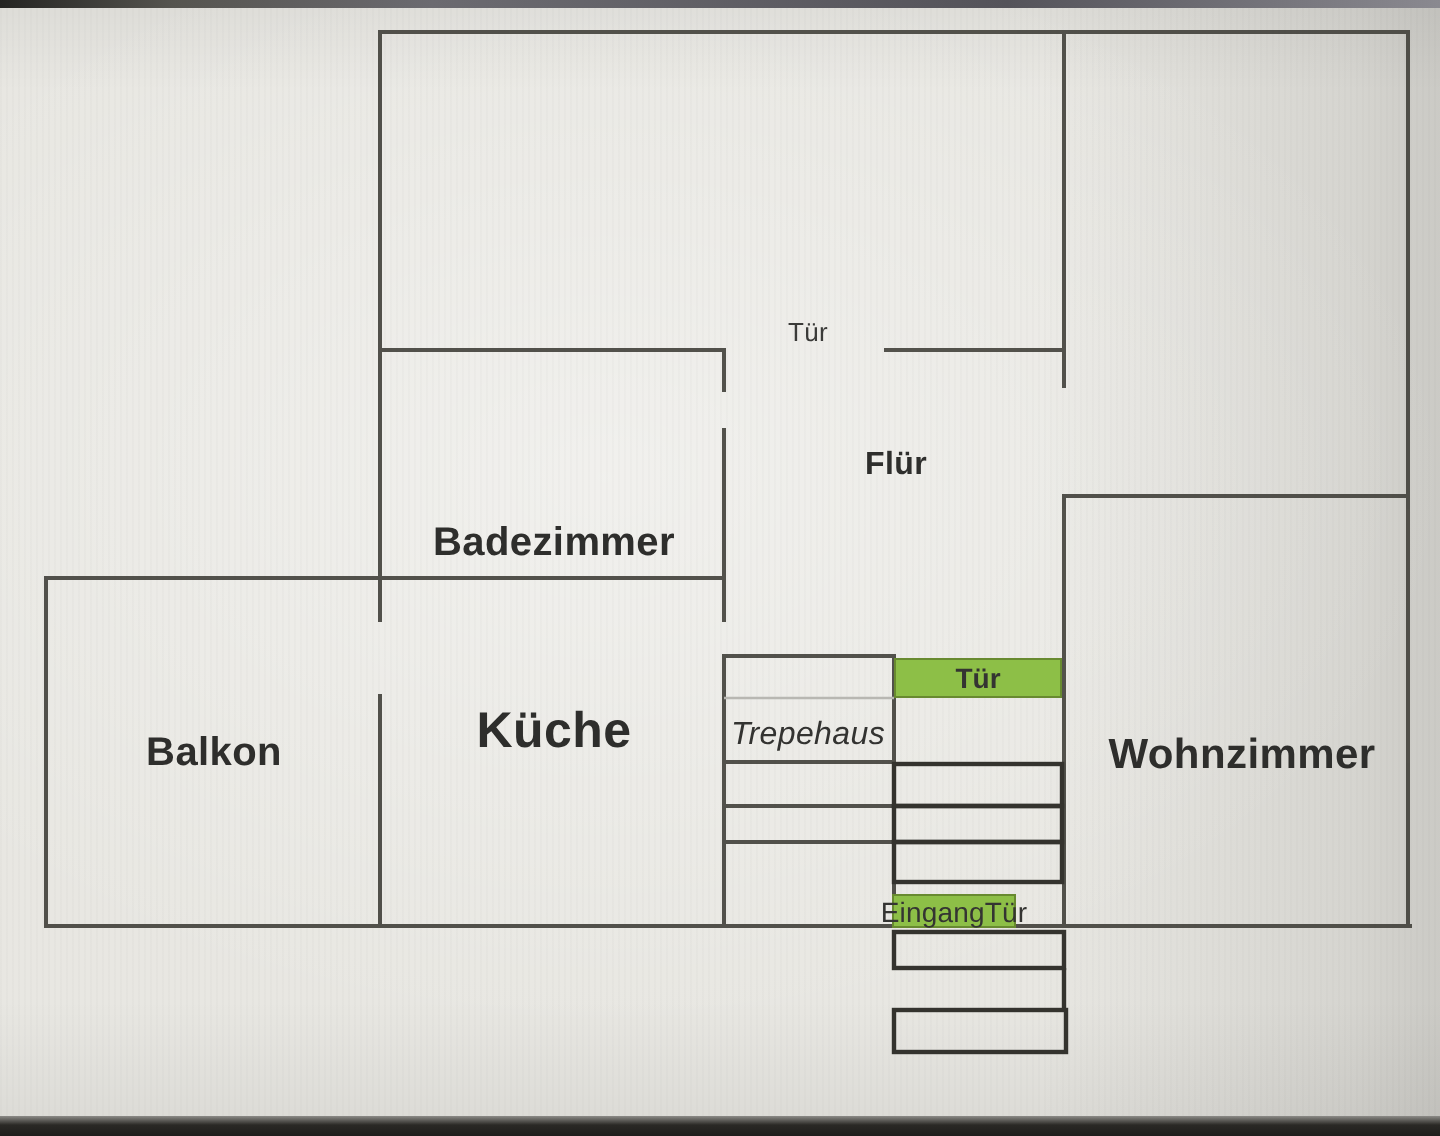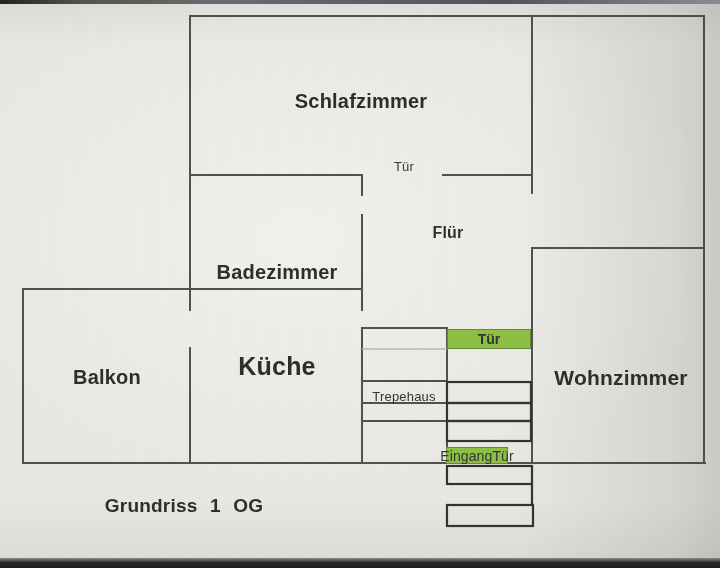--- a/index.html
+++ b/index.html
@@ -22,21 +22,21 @@
     color:#2e2e2c;white-space:nowrap;letter-spacing:.2px;
   }
   .b{font-weight:bold;}
   .lbl-schlafzimmer{left:361px;top:101px;font-size:20px;}
   .lbl-kinderzimmer{left:620px;top:116px;font-size:20px;}
   .lbl-tuer-schlaf{left:404px;top:166px;font-size:13px;color:#3a3a38;}
   .lbl-badezimmer{left:277px;top:235px;font-size:20px;margin-top:37px;}
   .lbl-fluer{left:448px;top:233px;font-size:16px;}
   .lbl-balkon{left:107px;top:377px;font-size:20px;}
   .lbl-kueche{left:277px;top:366px;font-size:25px;}
-  .lbl-trepehaus{left:404px;top:396px;font-size:13px;color:#333331;}
+  .lbl-trepehaus{left:404px;top:368px;font-size:16px;color:#333331;font-style:italic;}
   .lbl-wohnzimmer{left:621px;top:378px;font-size:21px;}
   .lbl-caption{left:184px;top:506px;font-size:19px;word-spacing:7px;}
   .green-door{
     position:absolute;display:flex;align-items:center;justify-content:center;
     background:var(--door_green,#8dbf47);
     border:1px solid rgba(74,94,30,0.55);
     box-sizing:border-box;
     font-size:14px;color:#343432;
   }
   .door-tuer{left:447px;top:329px;width:84px;height:20px;font-weight:600;}
@@ -87,23 +87,21 @@
     </g>
   </svg>
 
   <div class="green-door door-tuer">
     <span>Tür</span>
   </div>
   <div class="green-door door-eingang">
     <span>EingangTür</span>
   </div>
 
-  <div class="lbl b lbl-schlafzimmer">Schlafzimmer</div>
   <div class="lbl lbl-tuer-schlaf">Tür</div>
   <div class="lbl b lbl-badezimmer">Badezimmer</div>
   <div class="lbl b lbl-fluer">Flür</div>
   <div class="lbl b lbl-balkon">Balkon</div>
   <div class="lbl b lbl-kueche">Küche</div>
   <div class="lbl lbl-trepehaus">Trepehaus</div>
   <div class="lbl b lbl-wohnzimmer">Wohnzimmer</div>
-  <div class="lbl b lbl-caption">Grundriss 1 OG</div>
 
 </div>
 
 </body></html>

